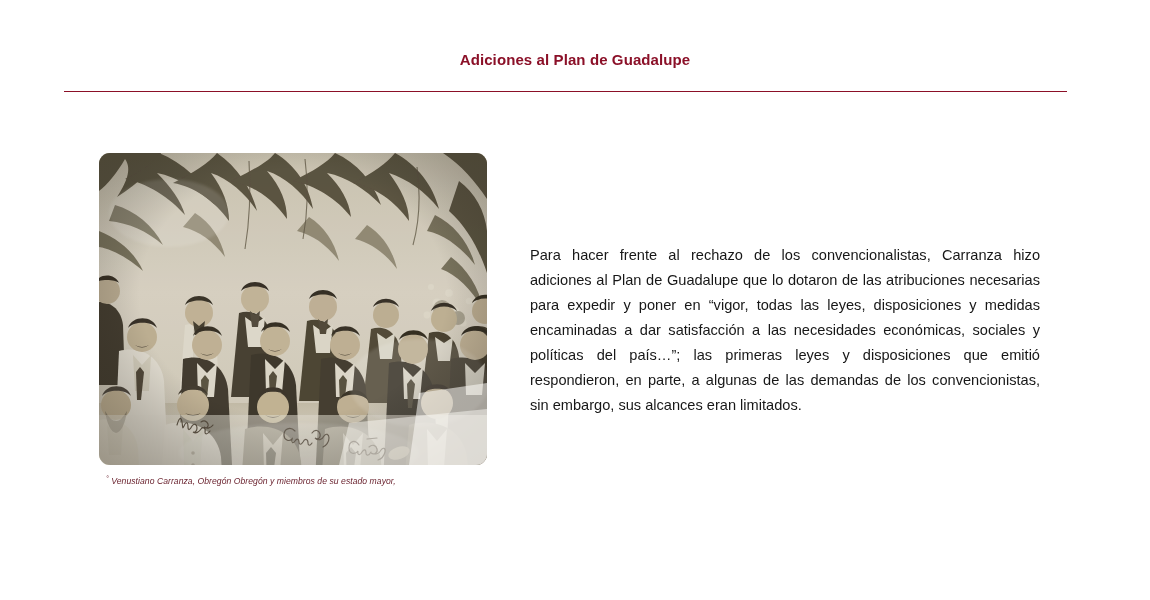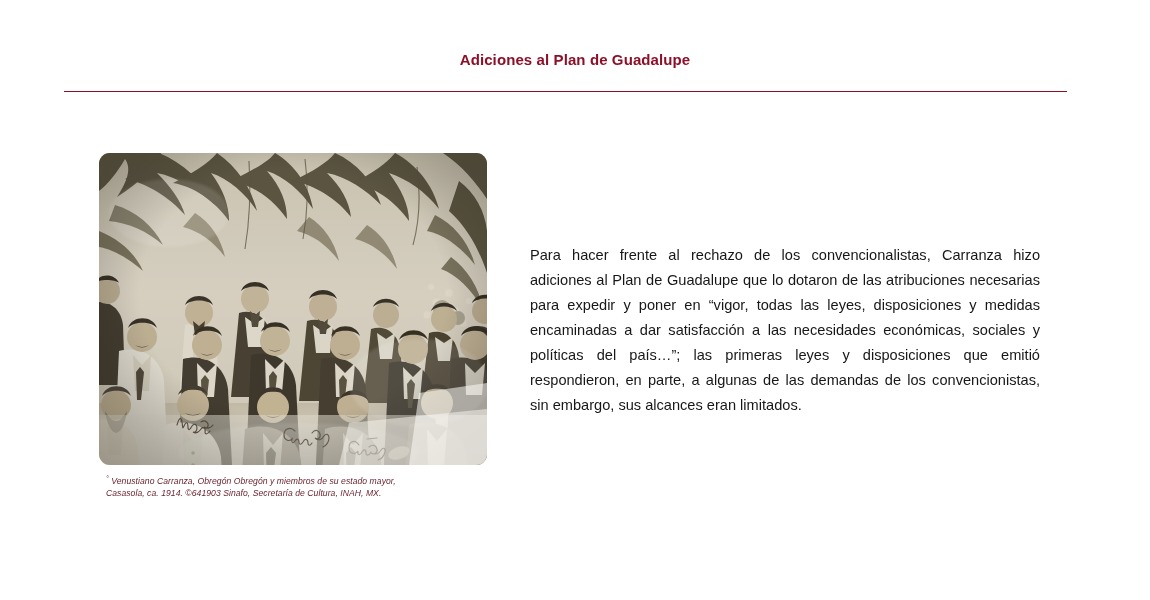--- a/index.html
+++ b/index.html
@@ -404,18 +404,17 @@
       </g>
       <rect x="0" y="0" width="388" height="312" fill="url(#vig)"></rect>
 
       <path d="M250 270 L388 256 L388 312 L240 312 Z" fill="#faf8f2" opacity="0.5"></path>
       <path d="M320 240 L388 230 L388 312 L310 312 Z" fill="#fdfcf8" opacity="0.55"></path>
     </svg>
   </div>
 
   <div class="photo-caption">
     <span class="cap-line"><span class="cap-star">°</span> <span>Venustiano Carranza, Obregón Obregón y miembros de su estado mayor,</span></span>
-    <span class="cap-line">Casasola, ca. 1914. ©641903 Sinafo, Secretaría de Cultura, INAH, MX.</span>
   </div>
 
   <p class="body-copy">Para hacer frente al rechazo de los convencionalistas, Carranza hizo adiciones al Plan de Guadalupe que lo dotaron de las atribuciones necesarias para expedir y poner en “vigor, todas las leyes, disposiciones y medidas encaminadas a dar satisfacción a las necesidades económicas, sociales y políticas del país…”; las primeras leyes y disposiciones que emitió respondieron, en parte, a algunas de las demandas de los convencionistas, sin embargo, sus alcances eran limitados.</p>
 
 </div>
 
 </body></html>

